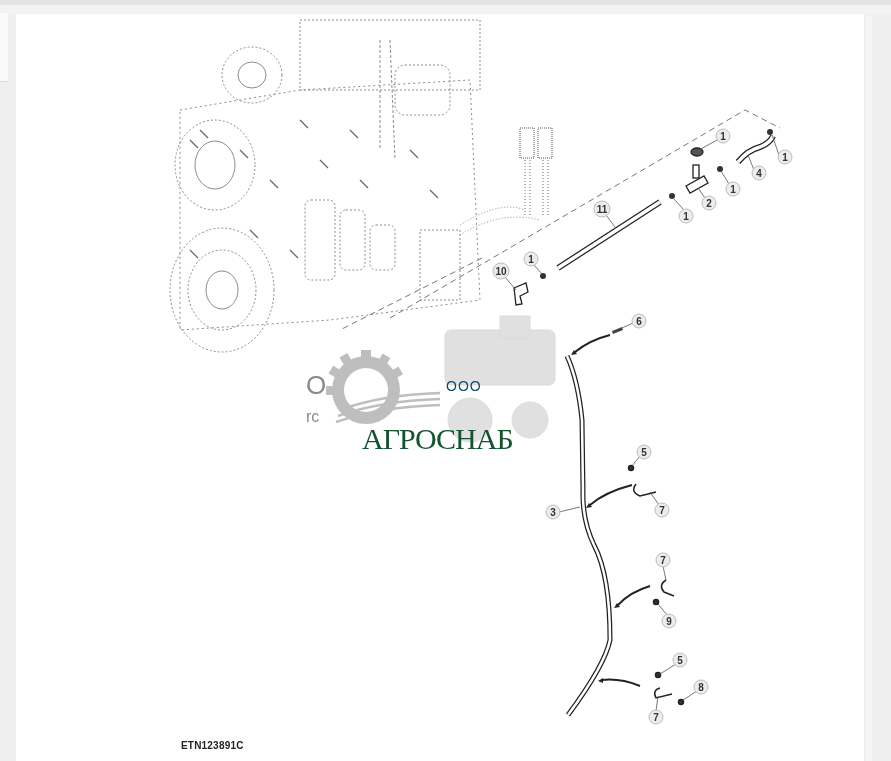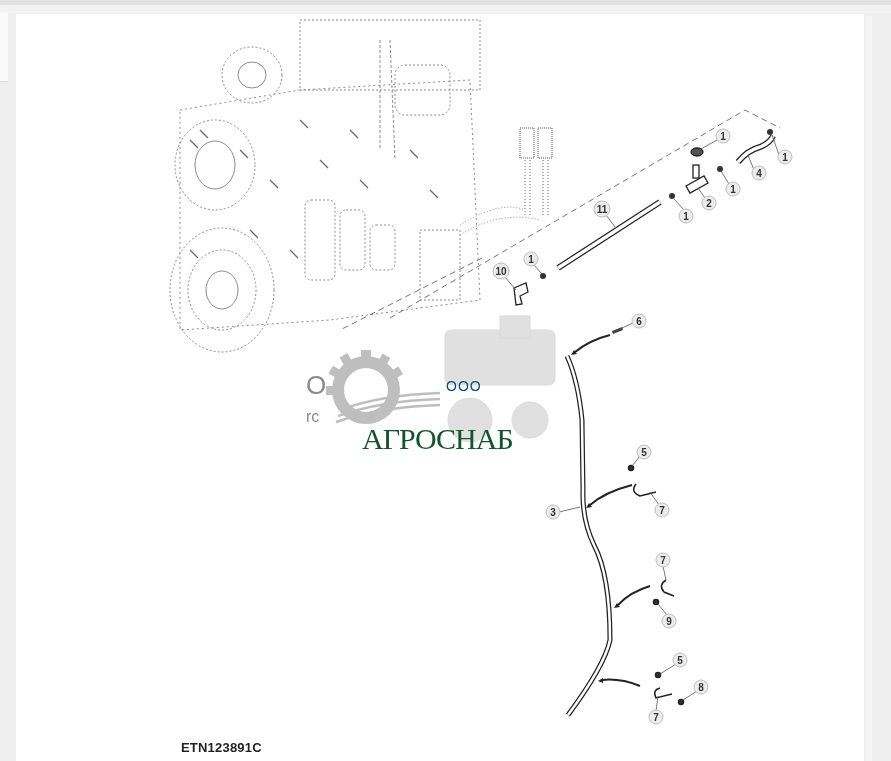--- a/index.html
+++ b/index.html
@@ -5,21 +5,21 @@
   html, body { margin:0; padding:0; }
   body { width:891px; height:761px; background:#efefef; position:relative; overflow:hidden; font-family:"Liberation Sans", sans-serif; }
   .topbar { position:absolute; left:0; top:0; width:891px; height:5px; background:#e2e2e2; }
   .topstrip { position:absolute; left:0; top:5px; width:891px; height:8px; background:#f3f3f3; }
   .left-panel { position:absolute; left:0; top:13px; width:8px; height:68px; background:#fafafa; border-bottom:1px solid #dcdcdc; }
   .content { position:absolute; left:16px; top:14px; width:848px; height:747px; background:#ffffff; }
   .right-gutter { position:absolute; left:866px; top:16px; width:6px; height:745px; background:#f6f6f6; }
   svg { position:absolute; left:0; top:0; }
   .callout circle { fill:#ececec; stroke:#bdbdbd; stroke-width:1; }
   .callout text { font-family:"Liberation Sans", sans-serif; font-size:10px; font-weight:bold; fill:#333; text-anchor:middle; dominant-baseline:central; }
-  .caption { position:absolute; left:181px; top:740px; font-size:13px; font-weight:bold; color:#222; letter-spacing:0.2px; }
+  .caption { position:absolute; left:181px; top:740px; font-size:10px; font-weight:bold; color:#222; letter-spacing:0.2px; }
   .bg-text { position:absolute; font-size:26px; color:#8a8a8a; font-family:"Liberation Sans", sans-serif; }
   .wm-ooo { position:absolute; left:446px; top:378px; font-size:14px; color:#0c4a6e; letter-spacing:1px; }
   .wm-name { position:absolute; left:362px; top:394px; font-family:"Liberation Serif", serif; font-size:30px; color:#14532d; letter-spacing:-1px;margin-top:28px; }
 </style>
 </head>
 <body>
 
 <div class="topbar"></div>
 <div class="topstrip"></div>
 <div class="left-panel"></div>

